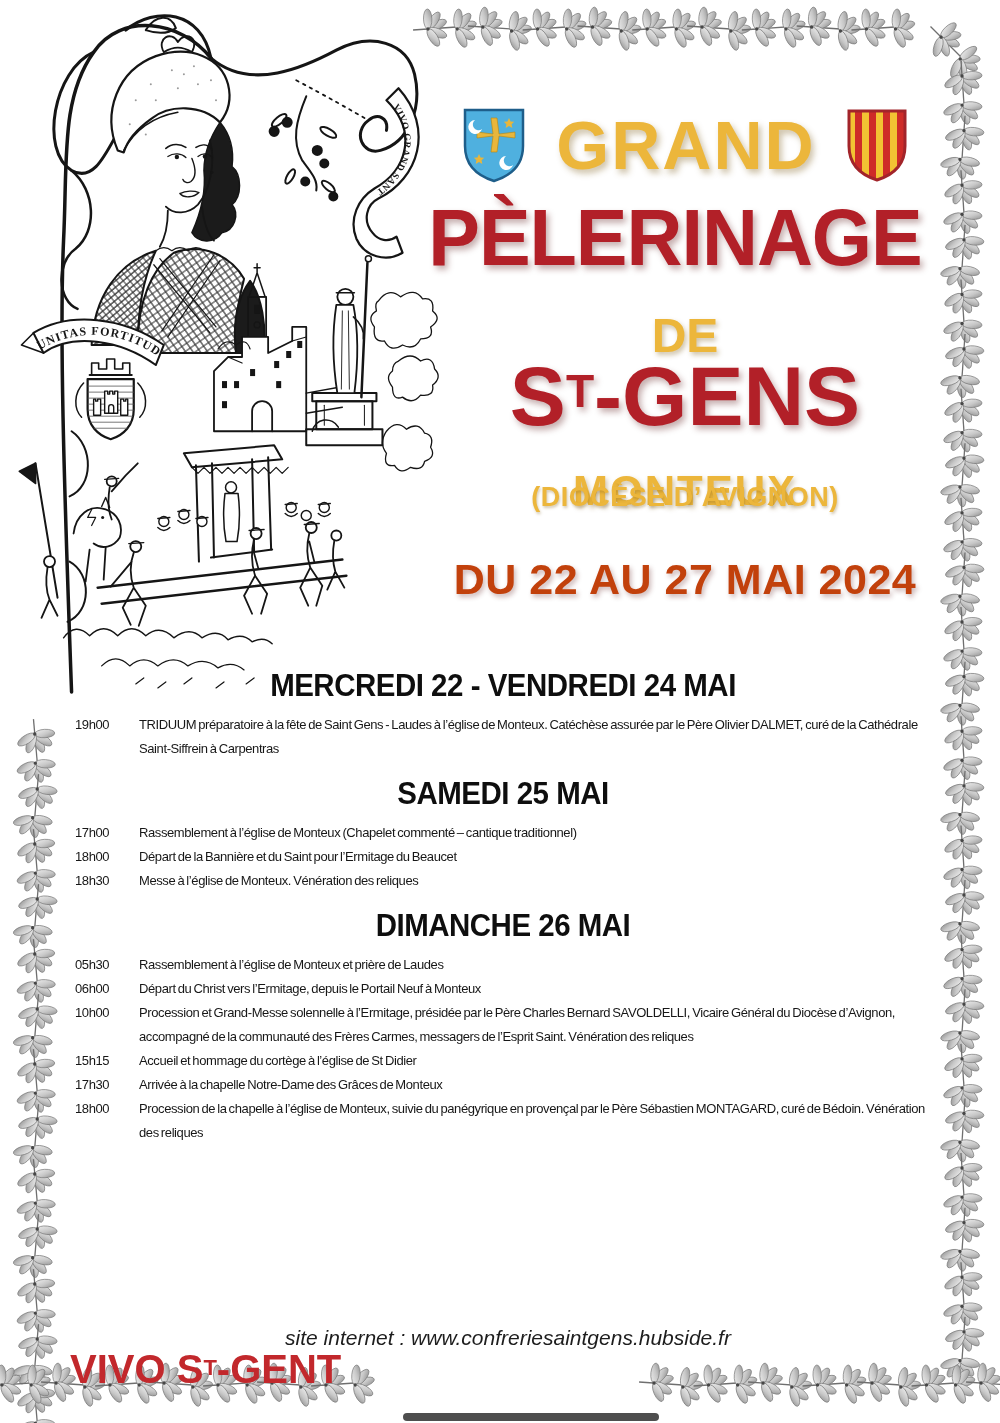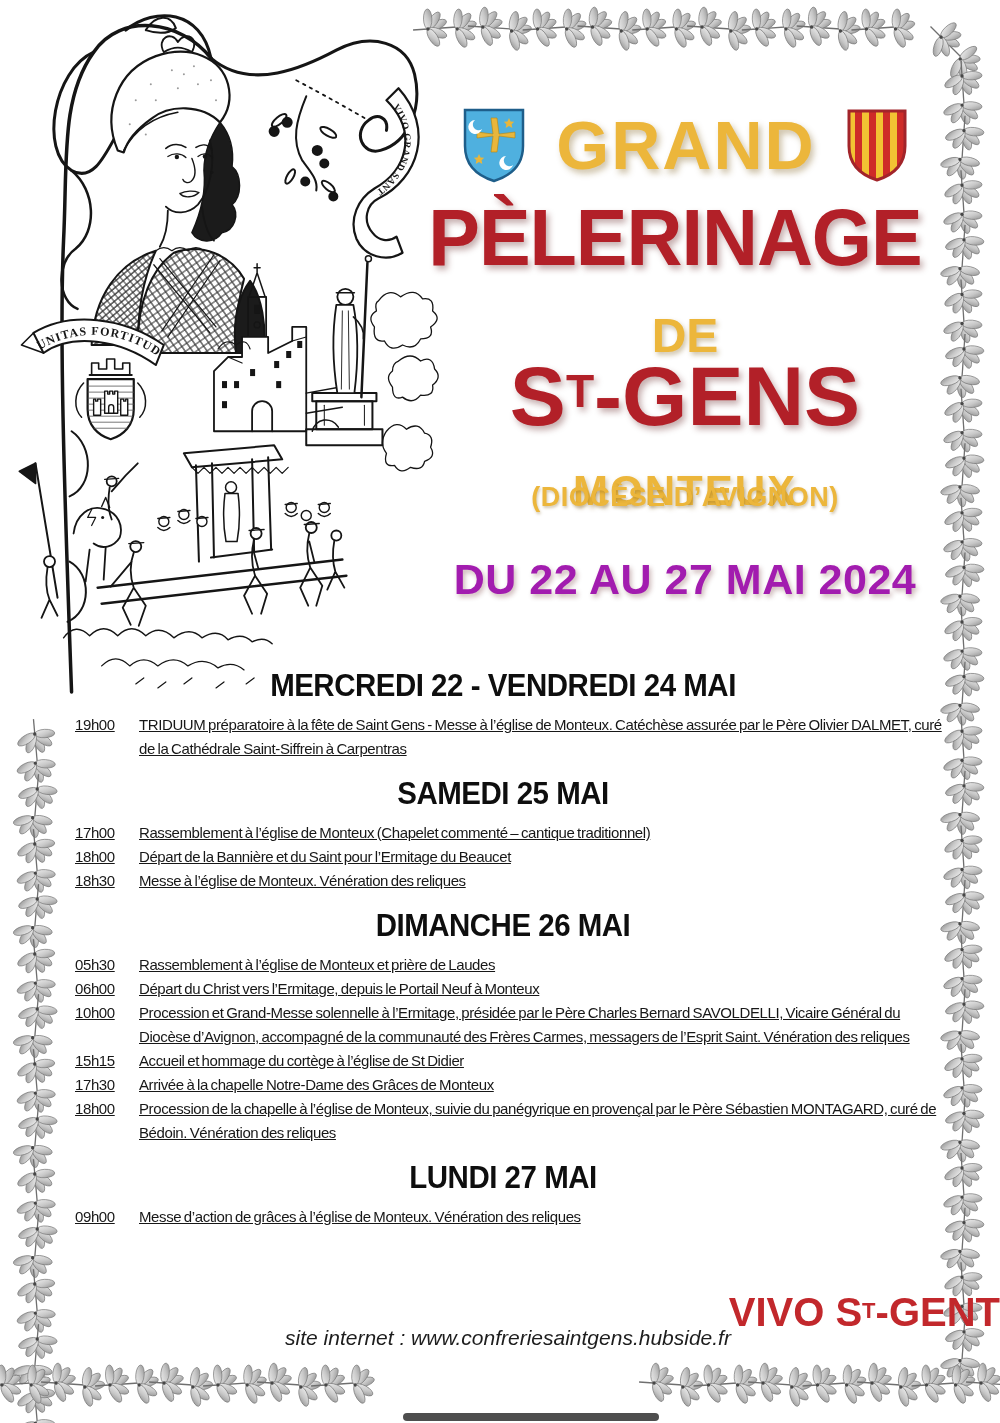--- a/index.html
+++ b/index.html
@@ -17,40 +17,40 @@
            text-shadow:3px 4px 6px rgba(125,95,30,.38);}
   .t-pelerinage{top:198px;left:392px;width:566px;font-size:79px;font-weight:800;color:#B22028;
            letter-spacing:-1px;text-shadow:3px 4px 6px rgba(90,20,20,.35);transform:scaleX(.98);}
   .t-de{top:312px;font-size:48px;font-weight:800;color:#ECB63B;text-shadow:2px 3px 5px rgba(125,95,30,.38);}
   .t-stgens{top:354px;font-size:84px;font-weight:800;color:#B22028;letter-spacing:0;
            text-shadow:3px 4px 6px rgba(90,20,20,.35);}
   .t-city{top:470px;font-size:42px;font-weight:800;color:#ECB63B;letter-spacing:2px;
            text-shadow:2px 3px 5px rgba(125,95,30,.38);}
   .t-diocese{top:484px;font-size:27px;font-weight:800;color:#ECB63B;letter-spacing:.5px;
            text-shadow:1px 2px 3px rgba(125,95,30,.35);}
-  .t-dates{top:558px;font-size:43px;font-weight:800;color:#a21caf;letter-spacing:.5px;
+  .t-dates{top:558px;font-size:43px;font-weight:800;color:#c2410c;letter-spacing:.5px;
            text-shadow:2px 3px 5px rgba(90,20,20,.3);}
   .sup{font-size:55%;position:relative;top:-0.38em;letter-spacing:0;}
 
   
   .shield{flex:0 0 auto;}
 
   
   .schedule{position:absolute;left:60px;top:668px;width:886px;z-index:3;color:#171717;}
   .shead{font-size:31px;font-weight:800;text-align:center;letter-spacing:-.5px;
          margin:15px 0 9px 0;transform:scaleX(.95);color:#0e0e0e;}
   .section:first-child .shead{margin-top:0;}
-  .entry{display:flex;font-size:15px;line-height:24px;letter-spacing:-.4px;word-spacing:-1.1px;text-decoration:underline;}
+  .entry{display:flex;font-size:13px;line-height:24px;letter-spacing:-.4px;word-spacing:-1.1px;}
   .time{flex:0 0 50px;margin-left:15px;margin-right:14px;white-space:nowrap;}
   .desc{flex:1;padding-right:2px;}
 
   
   .website{position:absolute;left:0;top:1326px;width:1016px;text-align:center;z-index:3;
            font-size:21px;font-style:italic;color:#1d1d1d;letter-spacing:0;}
-  .vivo{position:absolute;left:70px;top:1292px;width:930px;text-align:right;z-index:3;
+  .vivo{position:absolute;left:70px;top:1349px;width:930px;text-align:left;z-index:3;
         font-size:40px;font-weight:800;color:#C2282C;line-height:1;}
   .bottombar{position:absolute;left:403px;top:1413px;width:256px;height:8px;border-radius:4px;
         background:#4e4e4e;z-index:4;}
 </style>
 </head>
 <body>
 
 <div class="page">
 
   <svg class="garland-svg" viewBox="0 0 1000 1423">
@@ -413,21 +413,21 @@
   <div class="tline t-stgens"><span>S</span><span class="sup">T</span><span>-GENS</span></div>
   <div class="tline t-diocese">(DIOCÈSE D’AVIGNON)</div>
   <div class="tline t-dates">DU 22 AU 27 MAI 2024</div>
 
   <div class="schedule">
 
     <div class="section">
       <div class="shead">MERCREDI 22 - VENDREDI 24 MAI</div>
       <div class="entry">
         <div class="time">19h00</div>
-        <div class="desc">TRIDUUM préparatoire à la fête de Saint Gens - Messe à l’église de Monteux. Catéchèse assurée par le Père Olivier DALMET, curé de la Cathédrale Saint-Siffrein à Carpentras</div>
+        <div class="desc">TRIDUUM préparatoire à la fête de Saint Gens - Laudes à l’église de Monteux. Catéchèse assurée par le Père Olivier DALMET, curé de la Cathédrale Saint-Siffrein à Carpentras</div>
       </div>
     </div>
 
     <div class="section">
       <div class="shead">SAMEDI 25 MAI</div>
       <div class="entry">
         <div class="time">17h00</div>
         <div class="desc">Rassemblement à l’église de Monteux (Chapelet commenté – cantique traditionnel)</div>
       </div>
       <div class="entry">
@@ -461,27 +461,20 @@
       <div class="entry">
         <div class="time">17h30</div>
         <div class="desc">Arrivée à la chapelle Notre-Dame des Grâces de Monteux</div>
       </div>
       <div class="entry">
         <div class="time">18h00</div>
         <div class="desc">Procession de la chapelle à l’église de Monteux, suivie du panégyrique en provençal par le Père Sébastien MONTAGARD, curé de Bédoin. Vénération des reliques</div>
       </div>
     </div>
 
-    <div class="section">
-      <div class="shead">LUNDI 27 MAI</div>
-      <div class="entry">
-        <div class="time">09h00</div>
-        <div class="desc">Messe d’action de grâces à l’église de Monteux. Vénération des reliques</div>
-      </div>
-    </div>
 
   </div>
 
   <div class="website">site internet : www.confreriesaintgens.hubside.fr</div>
   <div class="vivo"><span>VIVO S</span><span class="sup">T</span><span>-GENT</span></div>
   <div class="bottombar"></div>
 
 </div>
 
 </body></html>

